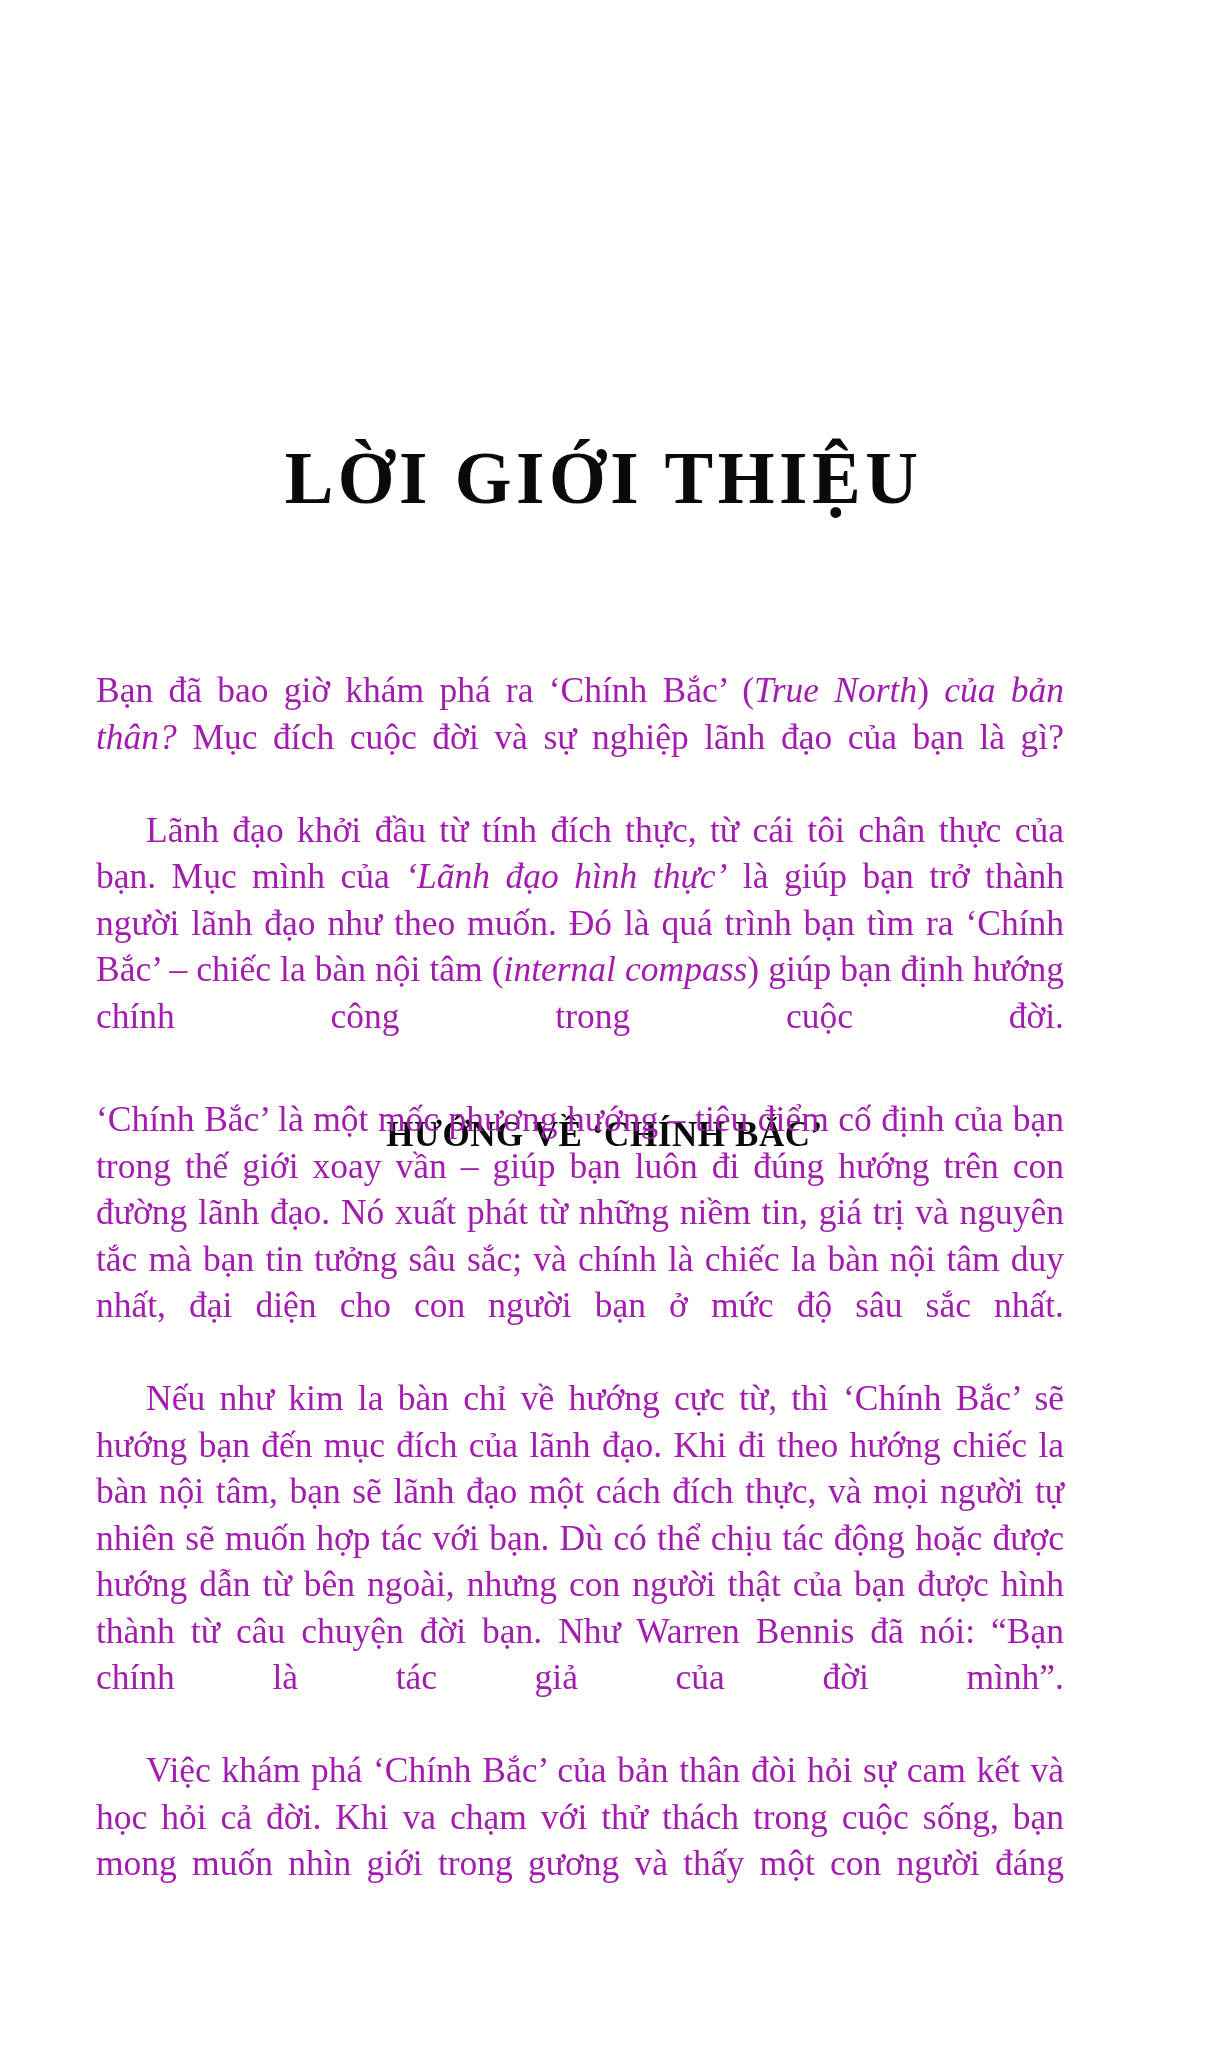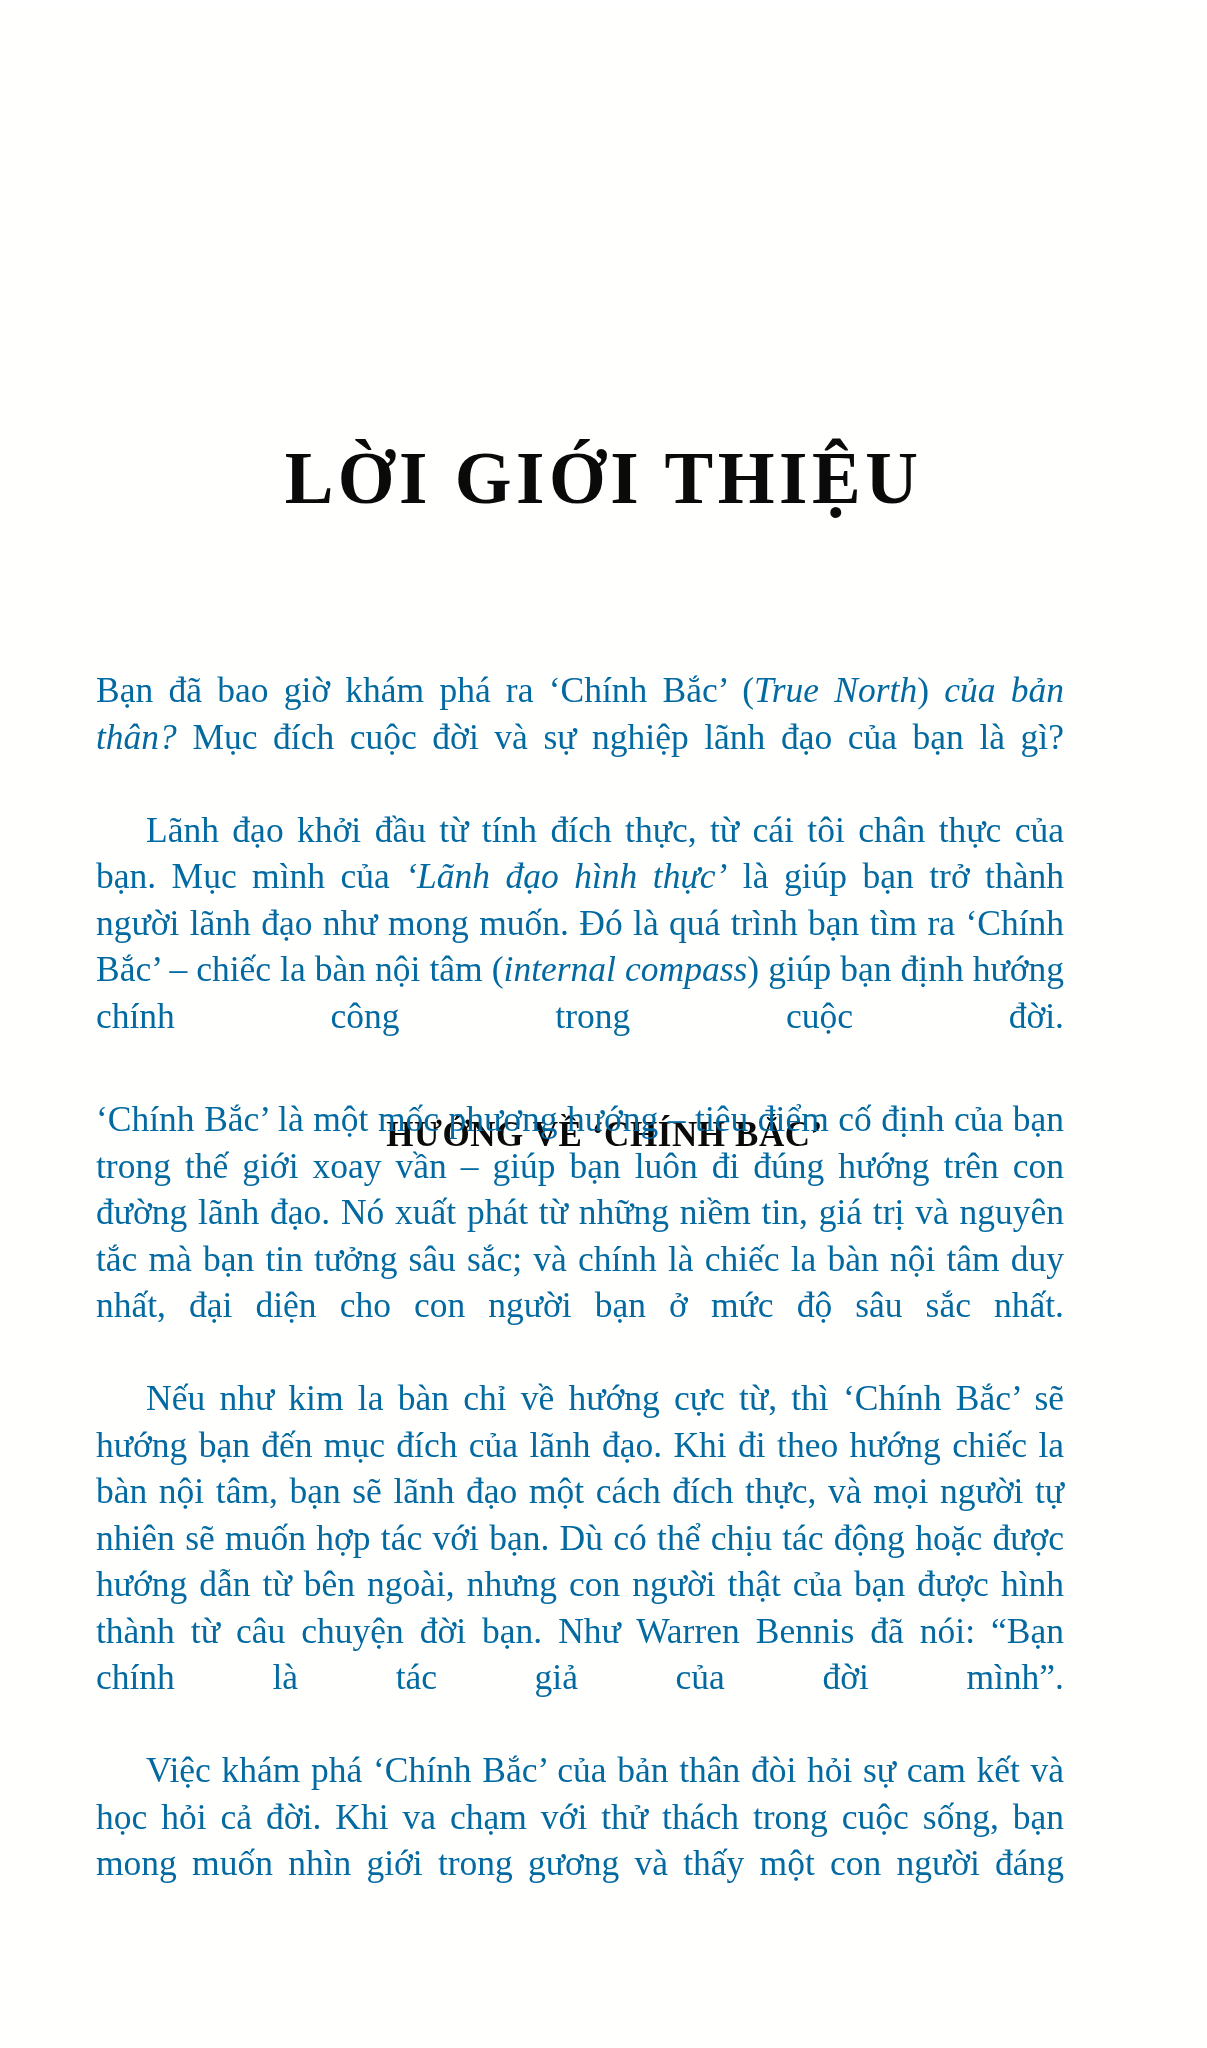--- a/index.html
+++ b/index.html
@@ -43,21 +43,21 @@
     top: 655px;
     width: 968px;
   }
 
   p.para {
     margin: 0;
     font-size: 35.5px;
     line-height: 46.5px;
     text-align: justify;
     text-justify: inter-word;
-    color: #0369a1;
+    color: #a21caf;
     word-spacing: 0px;
   }
 
   p.para.indent {
     text-indent: 50px;
   }
 
   
   p.para::after {
     content: "";
@@ -96,21 +96,21 @@
 <body>
 
 <div class="page">
 
   <h1 class="chapter-title">LỜI GIỚI THIỆU</h1>
 
   <div class="body-block">
 
     <p class="para"><span>Bạn đã bao giờ khám phá ra ‘Chính Bắc’ (</span><em class="ital">True North</em><span>) </span><em class="ital">của bản thân?</em><span> Mục đích cuộc đời và sự nghiệp lãnh đạo của bạn là gì?</span></p>
 
-    <p class="para indent"><span>Lãnh đạo khởi đầu từ tính đích thực, từ cái tôi chân thực của bạn. Mục mình của </span><em class="ital">‘Lãnh đạo hình thực’</em><span> là giúp bạn trở thành người lãnh đạo như mong muốn. Đó là quá trình bạn tìm ra ‘Chính Bắc’ – chiếc la bàn nội tâm (</span><em class="ital">internal compass</em><span>) giúp bạn định hướng chính công trong cuộc đời.</span></p>
+    <p class="para indent"><span>Lãnh đạo khởi đầu từ tính đích thực, từ cái tôi chân thực của bạn. Mục mình của </span><em class="ital">‘Lãnh đạo hình thực’</em><span> là giúp bạn trở thành người lãnh đạo như theo muốn. Đó là quá trình bạn tìm ra ‘Chính Bắc’ – chiếc la bàn nội tâm (</span><em class="ital">internal compass</em><span>) giúp bạn định hướng chính công trong cuộc đời.</span></p>
 
   </div>
 
   <h2 class="section-heading">HƯỚNG VỀ ‘CHÍNH BẮC’</h2>
 
   <div class="body-block-2">
 
     <p class="para">‘Chính Bắc’ là một mốc phương hướng – tiêu điểm cố định của bạn trong thế giới xoay vần – giúp bạn luôn đi đúng hướng trên con đường lãnh đạo. Nó xuất phát từ những niềm tin, giá trị và nguyên tắc mà bạn tin tưởng sâu sắc; và chính là chiếc la bàn nội tâm duy nhất, đại diện cho con người bạn ở mức độ sâu sắc nhất.</p>
 
     <p class="para indent">Nếu như kim la bàn chỉ về hướng cực từ, thì ‘Chính Bắc’ sẽ hướng bạn đến mục đích của lãnh đạo. Khi đi theo hướng chiếc la bàn nội tâm, bạn sẽ lãnh đạo một cách đích thực, và mọi người tự nhiên sẽ muốn hợp tác với bạn. Dù có thể chịu tác động hoặc được hướng dẫn từ bên ngoài, nhưng con người thật của bạn được hình thành từ câu chuyện đời bạn. Như Warren Bennis đã nói: “Bạn chính là tác giả của đời mình”.</p>

